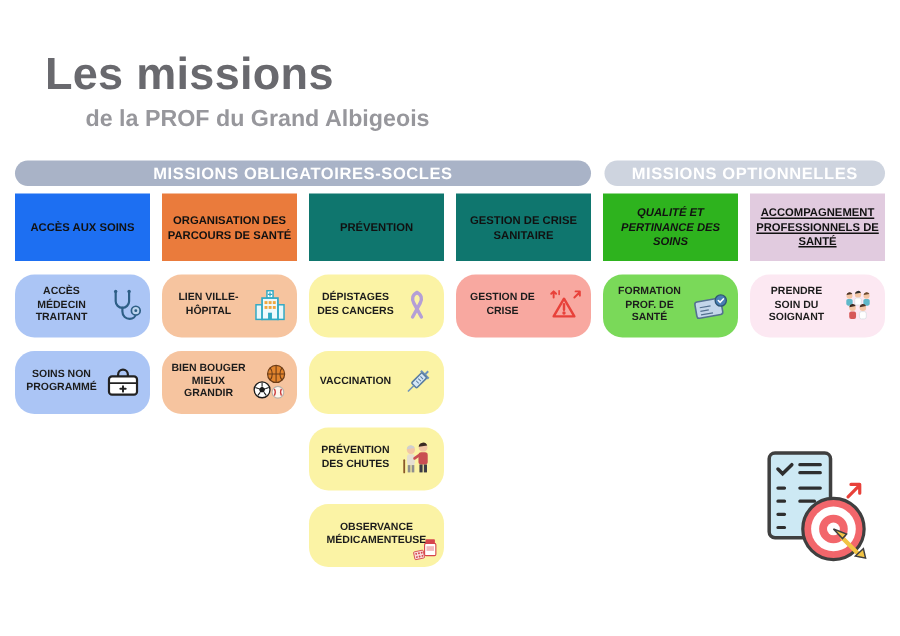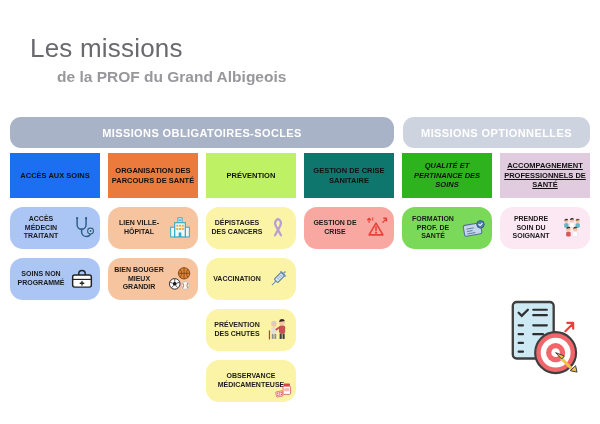--- a/index.html
+++ b/index.html
@@ -3,28 +3,28 @@
 <meta charset="utf-8">
 <style>
   * { margin:0; padding:0; box-sizing:border-box; }
   html,body { background:#fff; }
   #stage {
     position:relative; width:600px; height:424px; background:#fff;
     font-family:"Liberation Sans", sans-serif; overflow:hidden;
   }
   
   .title-block { padding:33px 0 0 30px; }
-  .main-title { font-size:26px; font-weight:400; color:#69696e; letter-spacing:.2px; }
+  .main-title { font-size:30px; font-weight:700; color:#69696e; letter-spacing:.2px; }
   .sub-title  { font-size:15.5px; font-weight:700; color:#97979c; margin:4px 0 0 27px; }
 
   
   .banner-row { display:flex; gap:9px; margin:18px 10px 0 10px; }
   .banner {
-    height:31px; border-radius:11px; display:flex; align-items:center; justify-content:center;
-    color:#fff; font-size:11px; font-weight:700; letter-spacing:.4px; white-space:nowrap;margin-top:13px;
+    height:17px; border-radius:11px; display:flex; align-items:center; justify-content:center;
+    color:#fff; font-size:11px; font-weight:700; letter-spacing:.4px; white-space:nowrap;
   }
   .banner-socles { flex:0 0 384px; }
   .banner-opt    { flex:1; }
 
   
   .grid { display:flex; gap:8px; margin:5px 10px 0 10px; }
   .col  { width:90px; display:flex; flex-direction:column; }
   .col-header {
     height:45px; display:flex; align-items:center; justify-content:center; text-align:center;
     font-size:7.5px; font-weight:700; color:#111; line-height:1.25; padding:2px 3px;
@@ -134,21 +134,21 @@
             <polygon points="9.5,19.2 12.1,21.1 11.1,24.1 7.9,24.1 6.9,21.1" fill="#1c1c1c"></polygon>
             <path d="M9.5 19.2V16M12.1 21.1l2.9-1M11.1 24.1l1.8 2.4M7.9 24.1l-1.8 2.4M6.9 21.1l-2.9-1" stroke="#1c1c1c" stroke-width=".9"></path>
             <circle cx="22.5" cy="24" r="4.8" fill="#fdf6ee" stroke="#b9b2a8" stroke-width=".9"></circle>
             <path d="M19.6 21.2q1.6 2.8 0 5.6M25.4 21.2q-1.6 2.8 0 5.6" fill="none" stroke="#cc3b3b" stroke-width="1"></path>
           </svg>
         </span>
       </div>
     </div>
 
     <div class="col">
-      <div class="col-header" style="background-color: #bef264;">
+      <div class="col-header" style="background-color: #0f766e;">
         <span>PRÉVENTION</span>
       </div>
       <div class="card" style="background-color: rgb(251, 243, 165);">
         <span class="card-label">DÉPISTAGES DES CANCERS</span>
         <span class="card-icon">
           <svg viewBox="0 0 32 32">
             <g fill="none" stroke="#b49fd6" stroke-width="2.8" stroke-linecap="round">
               <path d="M16 5c-3.6 1.5-4.6 5-2.6 8.6L19.6 25"></path>
               <path d="M16 5c3.6 1.5 4.6 5 2.6 8.6L12.4 25"></path>
             </g>

